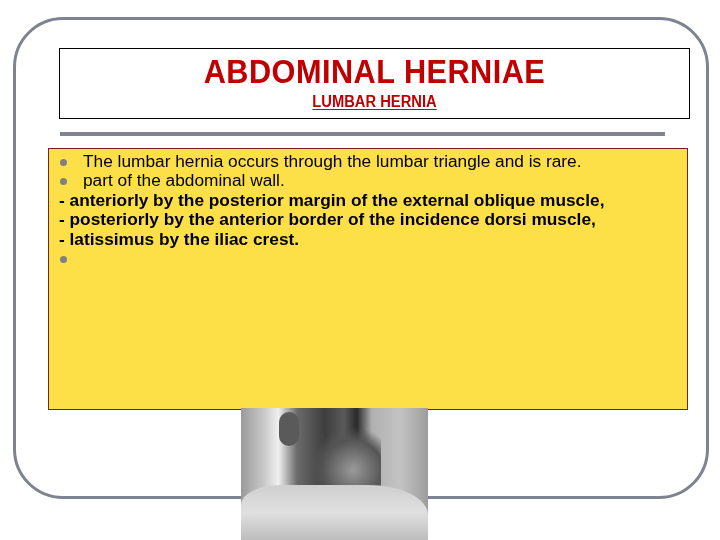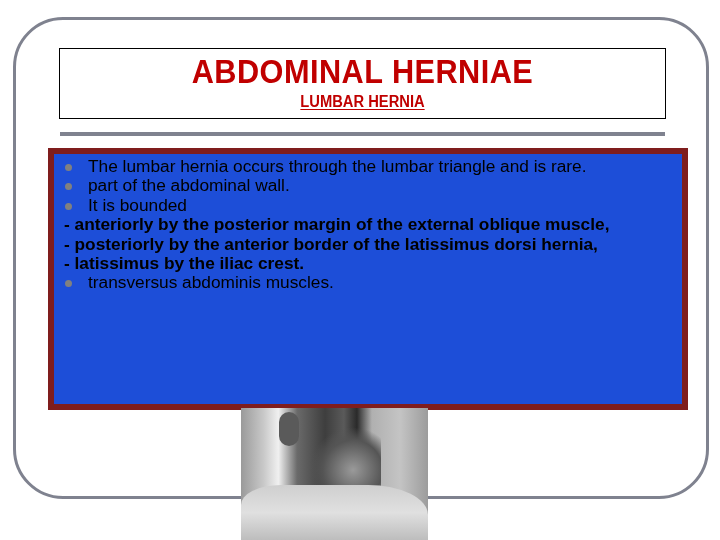--- a/index.html
+++ b/index.html
@@ -12,41 +12,42 @@
       position: absolute; left: 13px; top: 17px;
       width: 690px; height: 476px;
       border: 3px solid #7f828f; border-radius: 50px;
       box-sizing: content-box;
     }
     .title-box {
       position: absolute; left: 59px; top: 48px;
       width: 605px; height: 69px;
       border: 1px solid #000; background: #fff;
       text-align: center;
+      padding-left: 24px;
     }
     .title {
       position: absolute; left: 0; right: 0; top: 4px;
       color: #c00000; font-weight: bold;
       font-size: 33px; letter-spacing: 0.5px;
       transform: scaleX(0.93);
     }
     .subtitle {
       position: absolute; left: 0; right: 0; top: 44px;
       color: #c00000; font-weight: bold; font-size: 16px;
       text-decoration: underline; text-underline-offset: 2px;
       transform: scaleX(0.92);
     }
     .separator {
       position: absolute; left: 60px; top: 132px;
       width: 605px; height: 4px; background: #7f828f;
     }
     .content-box {
       position: absolute; left: 48px; top: 148px;
       width: 640px; height: 262px;
-      border: 6px solid #7f1d1d; background: #1d4ed8;
+      border: 1px solid #7f1d1d; background: #fde047;
       box-sizing: border-box;
     }
     .content-list {
       position: absolute; left: 0; top: 3px; right: 0;
       font-size: 17.3px; line-height: 19.4px; color: #000;
     }
     .item { position: relative; padding-left: 34px; }
     .item .bullet {
       position: absolute; left: 11px; top: 7px;
       width: 7px; height: 7px; border-radius: 50%;
@@ -87,30 +88,25 @@
 <div class="content-box">
   <div class="content-list">
     <div class="item">
       <span class="bullet"></span>
       <div>The lumbar hernia occurs through the lumbar triangle and is rare.</div>
     </div>
     <div class="item">
       <span class="bullet"></span>
       <div>part of the abdominal wall.</div>
     </div>
-    <div class="item">
-      <span class="bullet"></span>
-      <div>It is bounded</div>
-    </div>
     <div class="dash">- anteriorly by the posterior margin of the external oblique muscle,</div>
-    <div class="dash">- posteriorly by the anterior border of the latissimus dorsi hernia,</div>
+    <div class="dash">- posteriorly by the anterior border of the incidence dorsi muscle,</div>
     <div class="dash">- latissimus by the iliac crest.</div>
     <div class="item">
       <span class="bullet"></span>
-      <div>transversus abdominis muscles.</div>
     </div>
   </div>
 </div>
 
 <div class="photo">
   <div class="bulge"></div>
   <div class="hand"></div>
   <div class="cloth"></div>
 </div>
 

